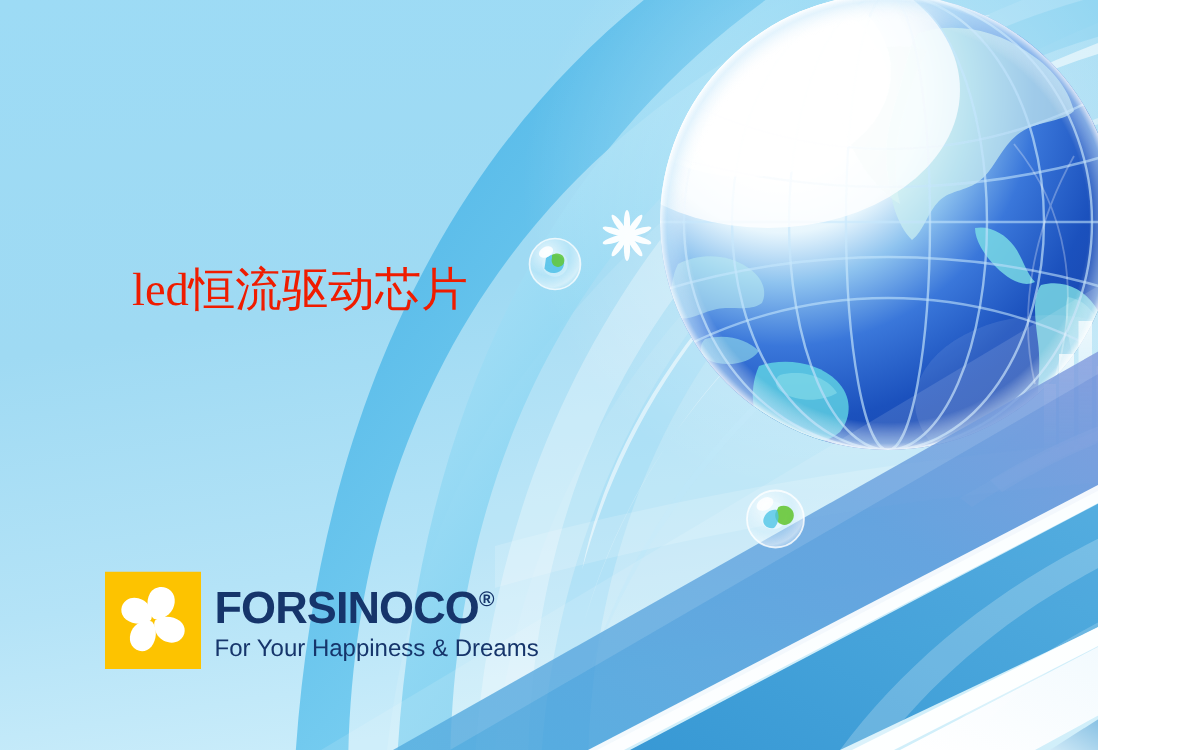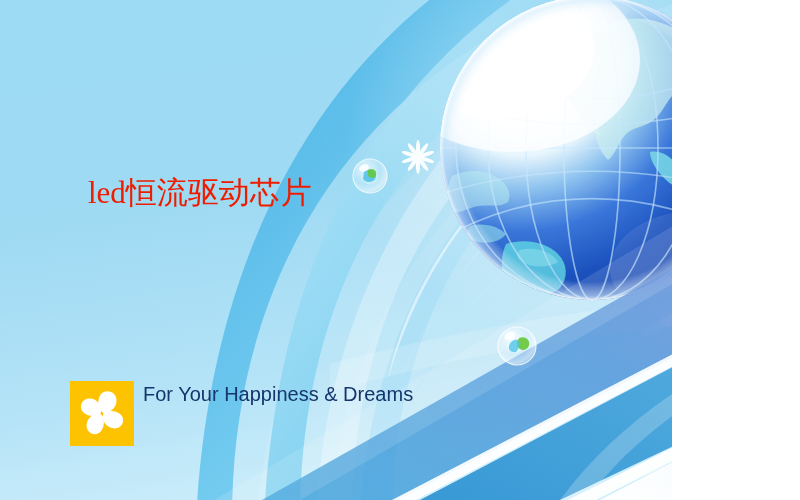--- a/index.html
+++ b/index.html
@@ -2,21 +2,21 @@
 <html><head>
 <meta charset="utf-8">
 <style>
   html, body {
     margin: 0;
     padding: 0;
     background: #ffffff;
   }
   #stage {
     position: relative;
-    width: 672px;
+    width: 732px;
     height: 500px;
     overflow: hidden;
     font-family: "Liberation Sans", sans-serif;
     background: #bef264;
   }
   #bg {
     position: absolute;
     left: 0; top: 0;
     width: 800px; height: 500px;
   }
@@ -65,21 +65,21 @@
     white-space: nowrap;
     font-family: "Liberation Sans", sans-serif;
   }
   .logo-word .reg {
     font-size: 14px;
     vertical-align: super;
     letter-spacing: 0;
   }
   .logo-tag {
     color: #16356b;
-    font-size: 20px;
+    font-size: 16px;
     line-height: 20px;
     white-space: nowrap;
     margin-top: 1px;
     font-family: "Liberation Sans", sans-serif;
   }
 </style>
 </head>
 <body>
 
 <div id="stage">
@@ -369,17 +369,18 @@
           <path d="M33.5,32.5 C38,29 45.5,29.5 50,33 C54.5,36.5 54,43 49.5,46
                    C45,49 38,47 35,42.5 C33,39.5 32,35 33.5,32.5 Z"></path>
           <path d="M31.5,33.5 C35,38 34.5,45.5 31,50 C27.5,54.5 21,54 18,49.5
                    C15,45 17,38 21.5,35 C24.5,33 29,32 31.5,33.5 Z"></path>
           <path d="M30.5,32.5 C26,36 18.5,35.5 14,32 C9.5,28.5 10,22 14.5,19
                    C19,16 26,18 29,22.5 C31,25.5 32,30 30.5,32.5 Z"></path>
         </g>
       </svg>
     </div>
     <div class="logo-text">
+      <div class="logo-word"><span>FORSINOCO</span><span class="reg">®</span></div>
       <div class="logo-tag">For Your Happiness &amp; Dreams</div>
     </div>
   </div>
 
 </div>
 
 </body></html>

